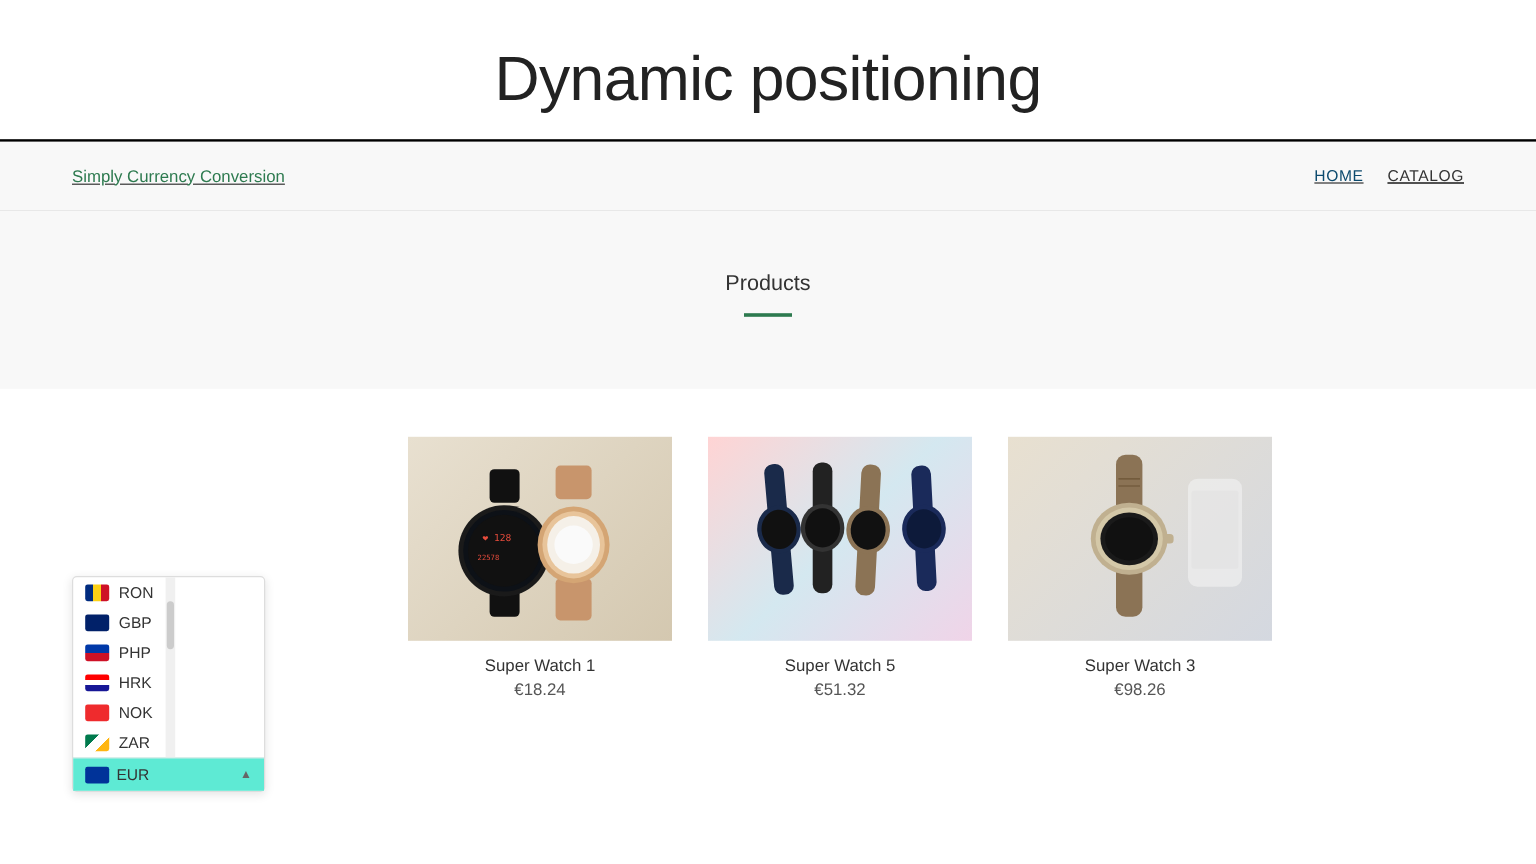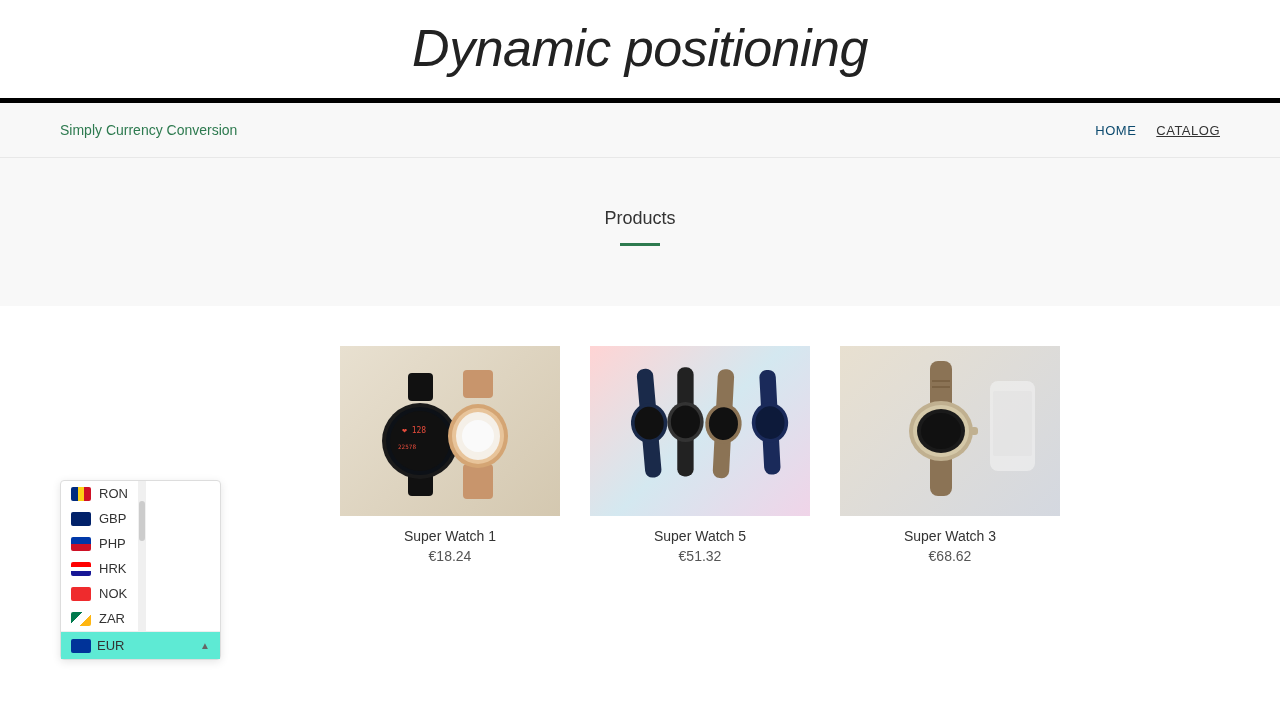--- a/index.html
+++ b/index.html
@@ -1,40 +1,40 @@
 <!DOCTYPE html>
 <html><head>
   <meta charset="utf-8">
   <style>
     * { box-sizing: border-box; margin: 0; padding: 0; }
     body { font-family: 'Helvetica Neue', Arial, sans-serif; background: #fff; color: #333; }
 
     
     .page-title-section {
       text-align: center;
-      padding: 18px 20px 20px;
-      font-style: italic;
+      padding: 36px 20px 20px;
     }
     .page-title {
       font-size: 52px;
       font-weight: 400;
       color: #222;
       letter-spacing: -0.5px;
     }
 
     
     .navbar {
       background: #f8f8f8;
-      border-top: 5px solid #000000;
+      border-top: 2px solid #000000;
       border-bottom: 1px solid #e8e8e8;
       padding: 0 60px;
       display: flex;
       align-items: center;
       justify-content: space-between;
       height: 60px;
+      text-decoration: underline;
     }
     .navbar-brand {
       color: #2d7a4f;
       font-size: 14px;
       font-weight: 500;
       text-decoration: none;
     }
     .navbar-links {
       display: flex;
       gap: 20px;
@@ -307,21 +307,21 @@
           <ellipse cx="91" cy="80" rx="24" ry="22" fill="#1a1a1a"></ellipse>
           <ellipse cx="91" cy="80" rx="20" ry="18" fill="#111"></ellipse>
 
           <rect x="120" y="76" width="8" height="8" rx="3" fill="#c0b090"></rect>
 
           <rect x="140" y="30" width="45" height="90" rx="8" fill="#f0f0f0" opacity="0.7"></rect>
           <rect x="143" y="40" width="39" height="65" rx="2" fill="#e0e0e0" opacity="0.5"></rect>
         </svg>
       </div>
       <div class="product-name">Super Watch 3</div>
-      <div class="product-price">€68.62</div>
+      <div class="product-price">€98.26</div>
     </div>
 
   </div>
 </div>
 
 <div class="currency-selector">
   <div class="currency-list-wrapper">
     <div class="currency-list">
       <div class="currency-item">
         <span class="flag-icon flag-ron"></span>

